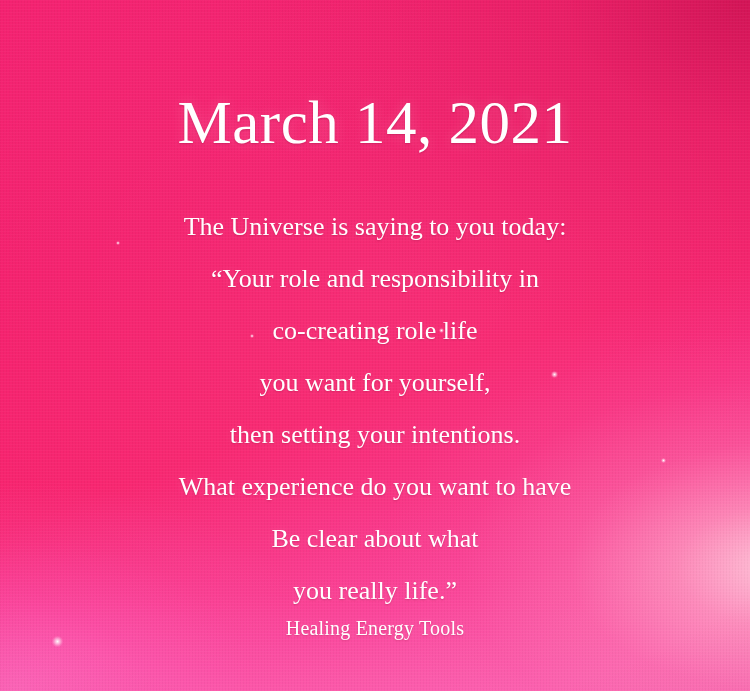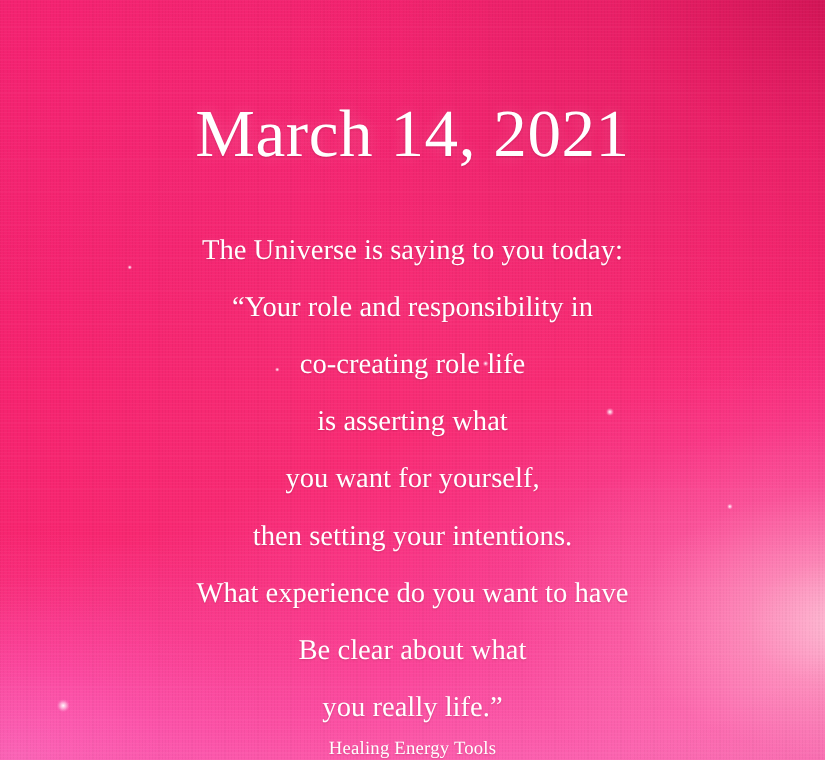--- a/index.html
+++ b/index.html
@@ -134,21 +134,21 @@
     font-weight: 400;
     white-space: nowrap;
     text-shadow:
       0 1px 2px rgba(150,10,60,0.32),
       0 0 10px rgba(255,255,255,0.12);
     margin-top: 12px;
   }
 
   .attribution {
     margin-top: 6px;
-    font-size: 17px;
+    font-size: 20px;
     line-height: 22px;
     letter-spacing: 0.2px;
     white-space: nowrap;
     text-shadow:
       0 1px 2px rgba(150,10,60,0.30),
       0 0 7px rgba(255,255,255,0.10);
   }
 </style>
 </head>
 <body>
@@ -174,21 +174,20 @@
     </div>
 
   <div class="content">
 
     <div class="title">March 14, 2021</div>
 
     <div class="quote-block" id="quote-lines">
         <div class="qline">The Universe is saying to you today:</div>
         <div class="qline">“Your role and responsibility in</div>
         <div class="qline">co‐creating role life</div>
-        <div class="qline">is asserting what</div>
         <div class="qline">you want for yourself,</div>
         <div class="qline">then setting your intentions.</div>
         <div class="qline">What experience do you want to have</div>
         <div class="qline">Be clear about what</div>
         <div class="qline">you really life.”</div>
       </div>
 
     <div class="attribution">Healing Energy Tools</div>
 
   </div>

